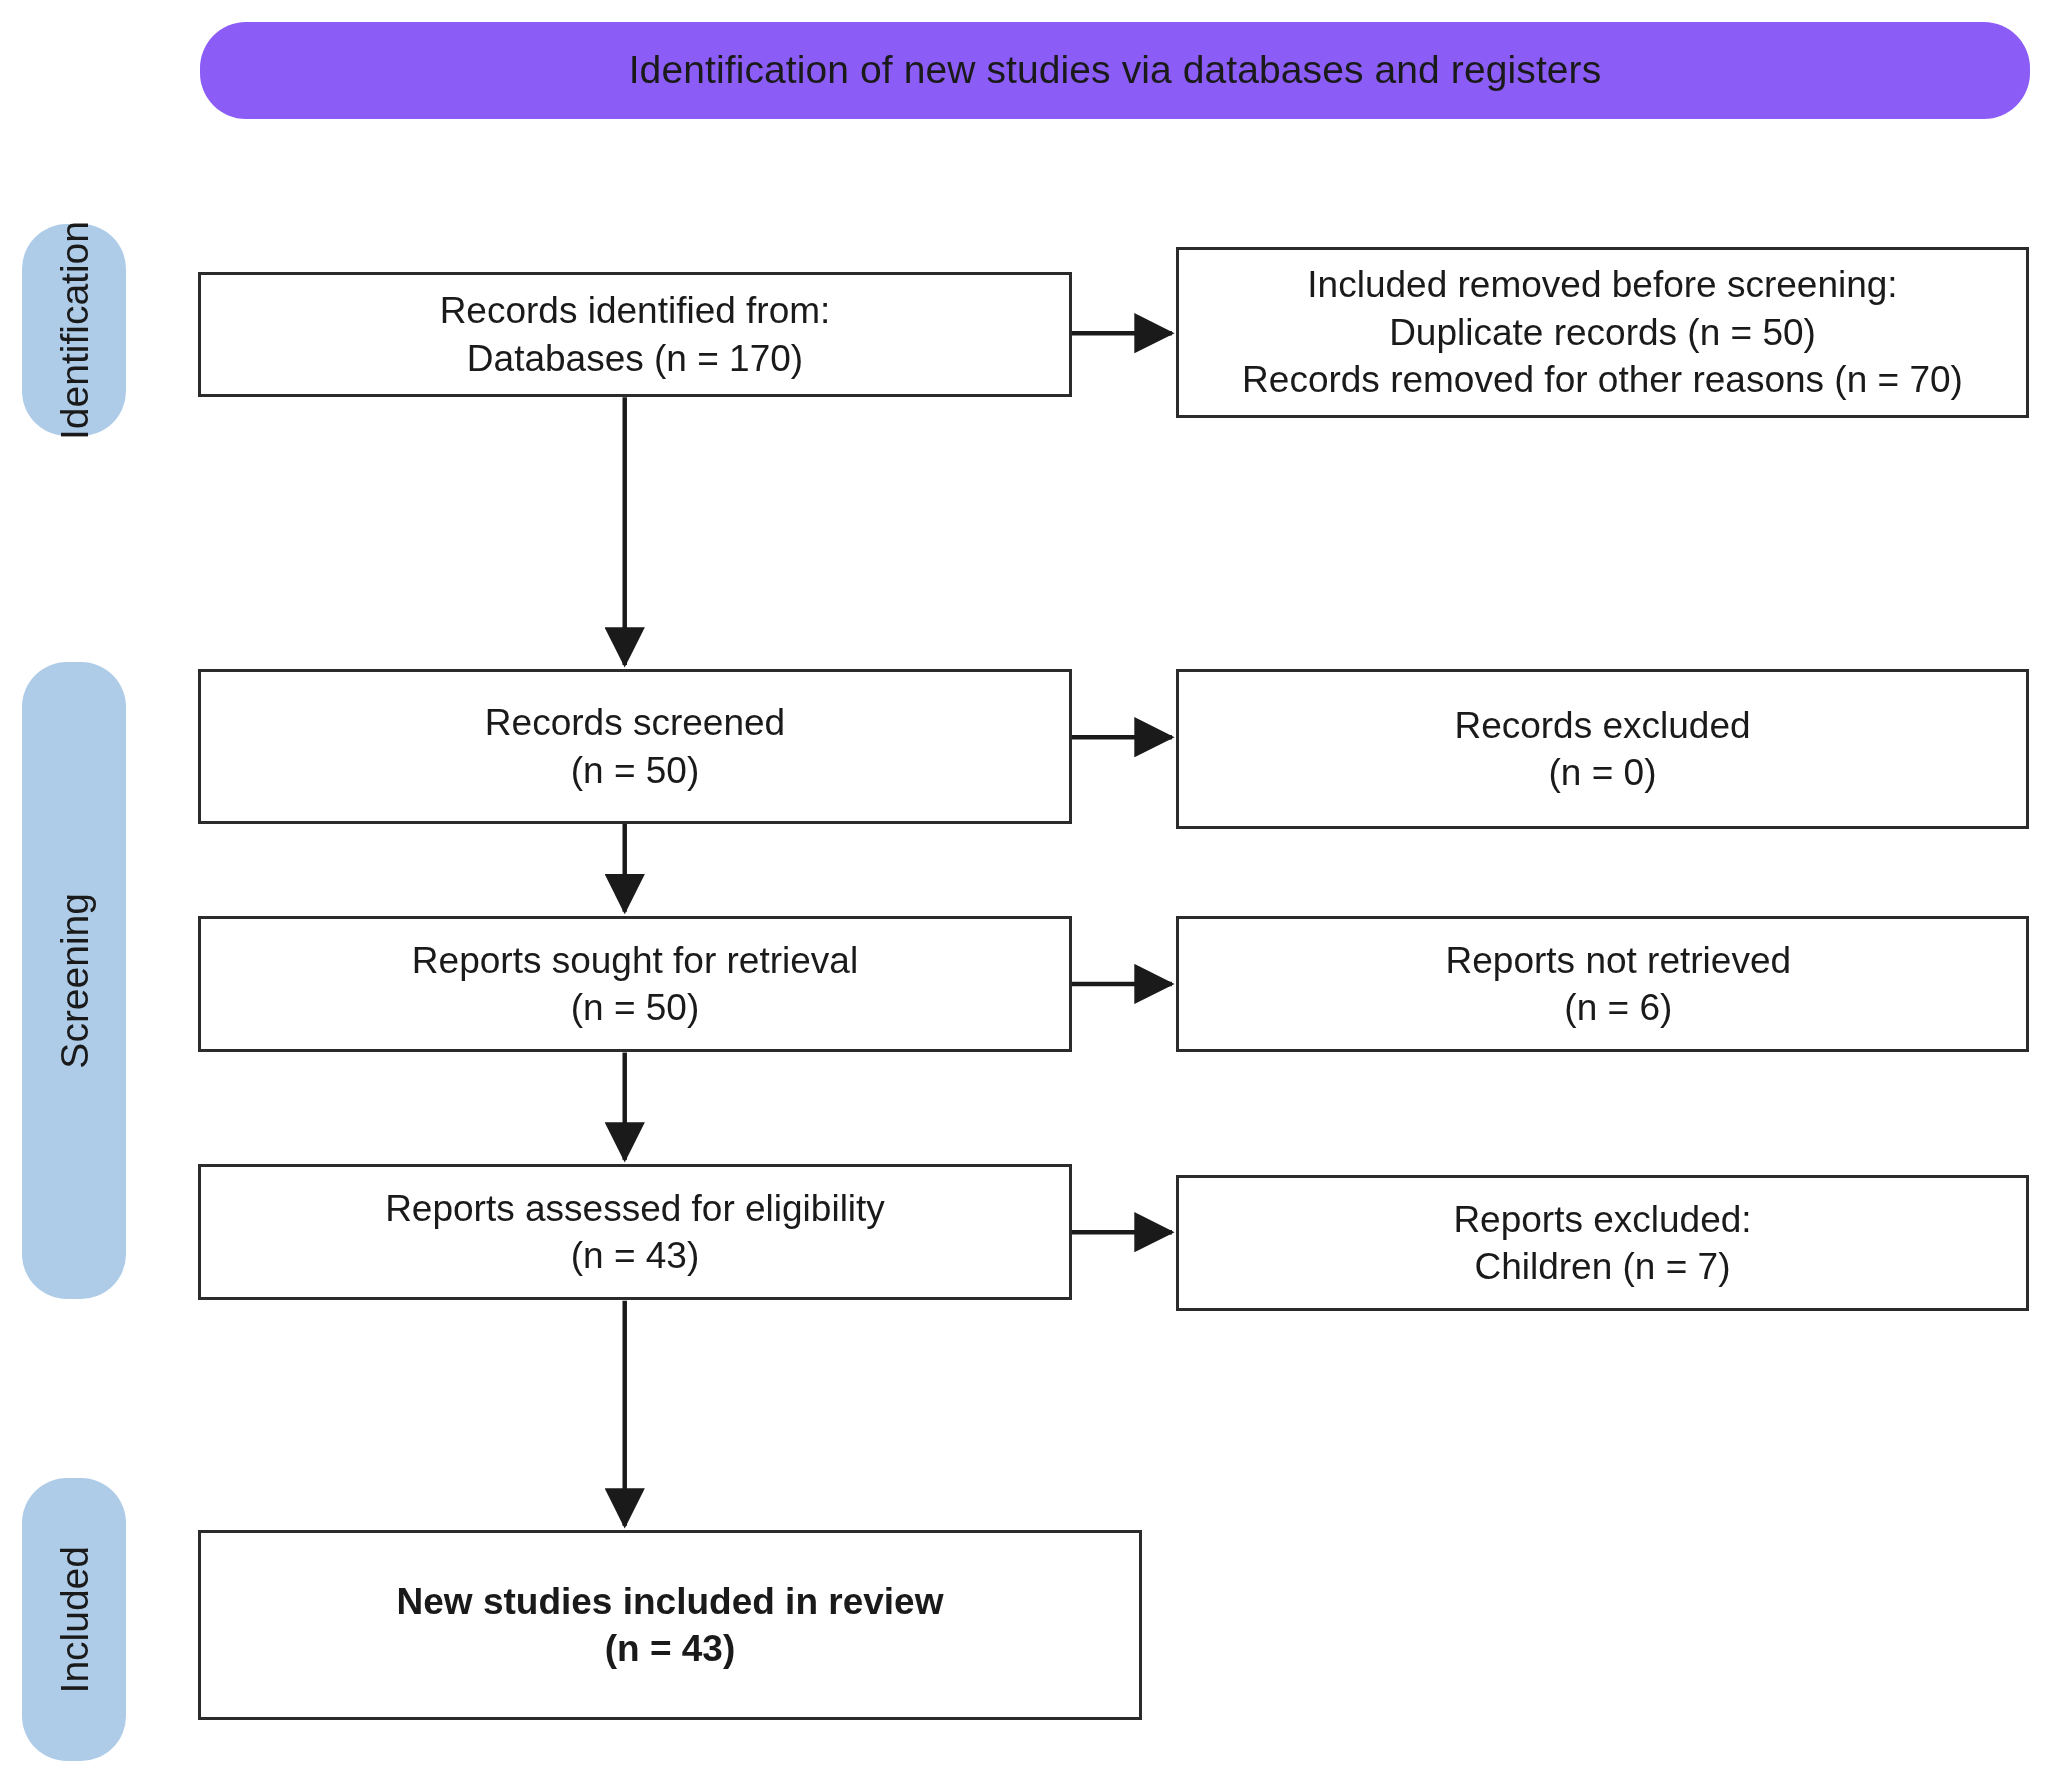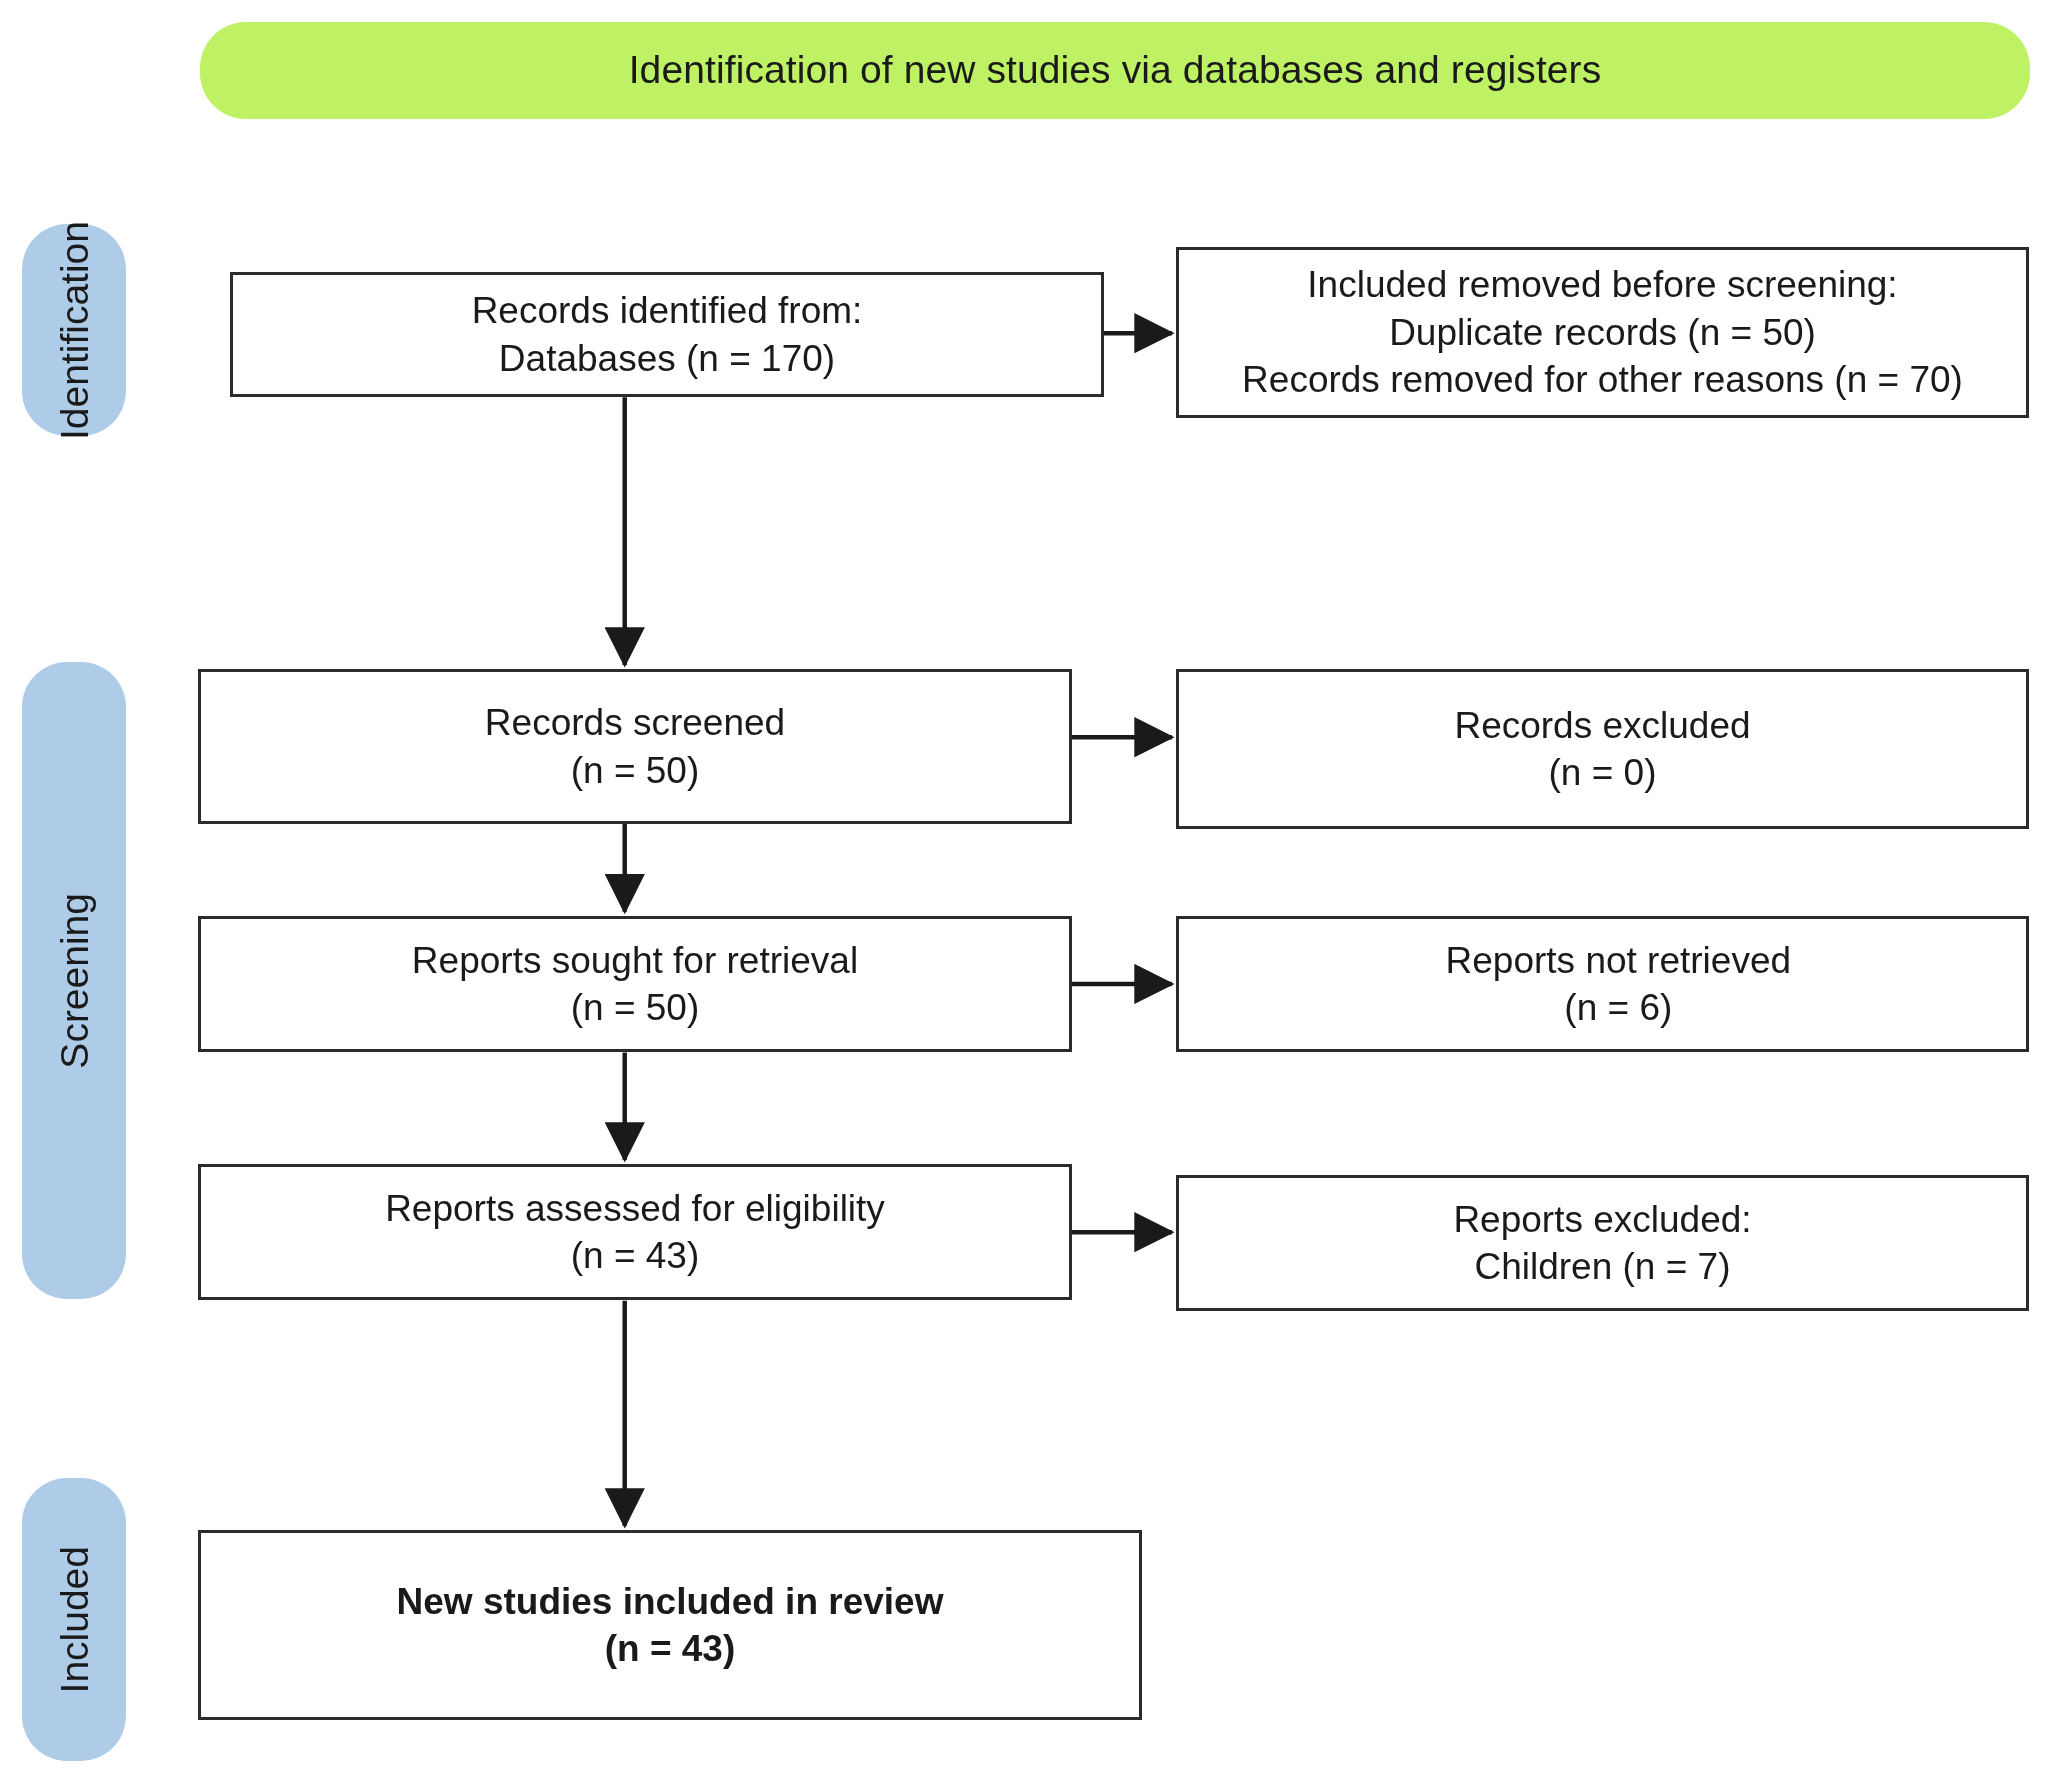--- a/index.html
+++ b/index.html
@@ -19,21 +19,21 @@
     overflow: hidden;
   }
 
   
   .header-banner {
     position: absolute;
     left: 200px;
     top: 22.4px;
     width: 1830px;
     height: 97px;
-    background: #bef264;
+    background: #8b5cf6;
     border-radius: 46px;
     display: flex;
     align-items: center;
     justify-content: center;
     box-sizing: border-box;
   }
   .header-banner .header-text {
     font-size: 39px;
     color: #1a1a1a;
     letter-spacing: 0.1px;
@@ -76,21 +76,21 @@
   }
   .flow-box .box-line {
     font-size: 37px;
     color: #1a1a1a;
     text-align: center;
     line-height: 1.28;
     white-space: nowrap;
   }
 
   
-  #box-identified   { left: 198px;  top: 272px;  width: 874px; height: 125px; margin-left: 32px; }
+  #box-identified   { left: 198px;  top: 272px;  width: 874px; height: 125px; }
   #box-screened     { left: 198px;  top: 669px;  width: 874px; height: 155px; }
   #box-sought       { left: 198px;  top: 916px; width: 874px; height: 136px; }
   #box-assessed     { left: 198px;  top: 1164px; width: 874px; height: 136px; }
   #box-included     { left: 198px;  top: 1530px; width: 944px; height: 190px; font-weight: bold; }
 
   
   #box-removed      { left: 1176px; top: 247px;  width: 853px; height: 171px; }
   #box-excluded-rec { left: 1176px; top: 669px;  width: 853px; height: 160px; }
   #box-not-retr     { left: 1176px; top: 916px; width: 853px; height: 136px; padding-left: 42px; }
   #box-excluded-rep { left: 1176px; top: 1164px; width: 853px; height: 136px; margin-top: 11px; }

